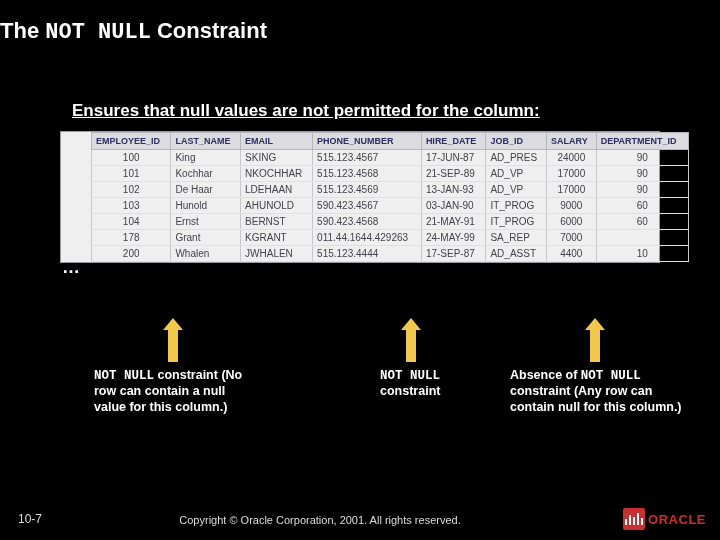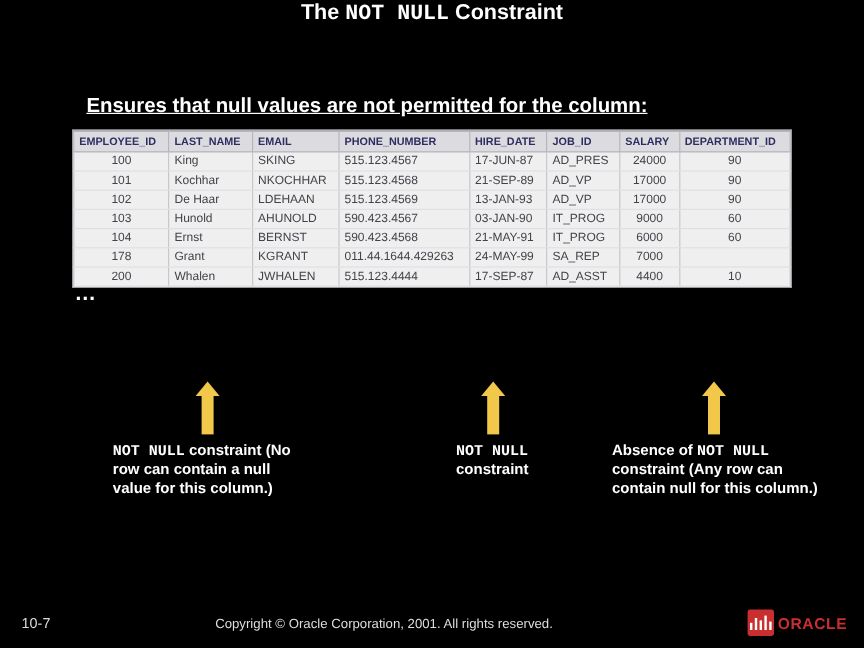--- a/index.html
+++ b/index.html
@@ -3,36 +3,36 @@
 <meta charset="utf-8">
 <style>
   * { box-sizing: border-box; margin: 0; padding: 0; }
   body {
     width: 720px; height: 540px;
     background: #000; color: #fff;
     font-family: Arial, Helvetica, sans-serif;
     position: relative; overflow: hidden;
   }
   .title {
-    text-align: center; font-weight: bold;
-    font-size: 18px; padding-bottom: 10px;
+    font-weight: bold;
+    font-size: 22px; padding-top: 18px; padding-bottom: 10px;
   }
   .title .code { font-family: "Courier New", monospace; }
   .subtitle {
     font-size: 17px; font-weight: bold;
     padding: 46px 70px 6px 72px;
     text-decoration: underline;
   }
   .table-wrap {
     margin: 4px 60px 0 60px;
     background: #efeff0; color: #3a3a44;
     border: 1px solid #9a9aa0;
     font-size: 10px;
   }
-  table { width: 100%; border-collapse: collapse; }
+  table { width: 100%; border-collapse: collapse; margin-left: 30px; }
   th {
     background: #dcdce0; color: #2d2d60;
     font-weight: bold; font-size: 9px;
     border: 1px solid #b5b5bb;
     padding: 3px 4px; text-align: left;
     white-space: nowrap;
   }
   td {
     border-left: 1px solid #c8c8cc;
     border-right: 1px solid #c8c8cc;

